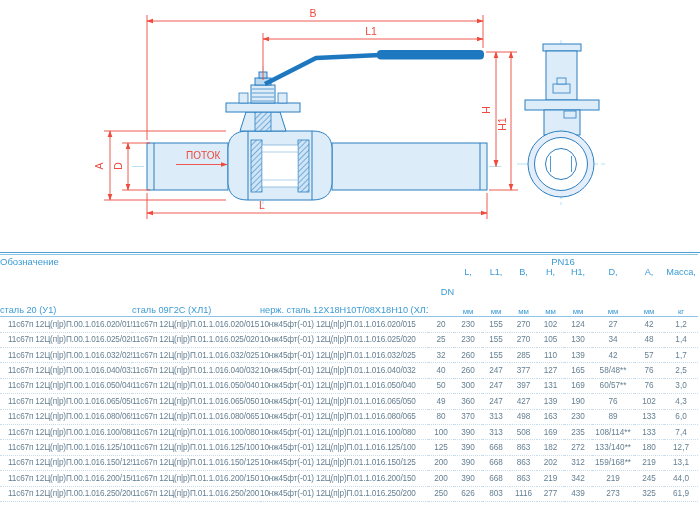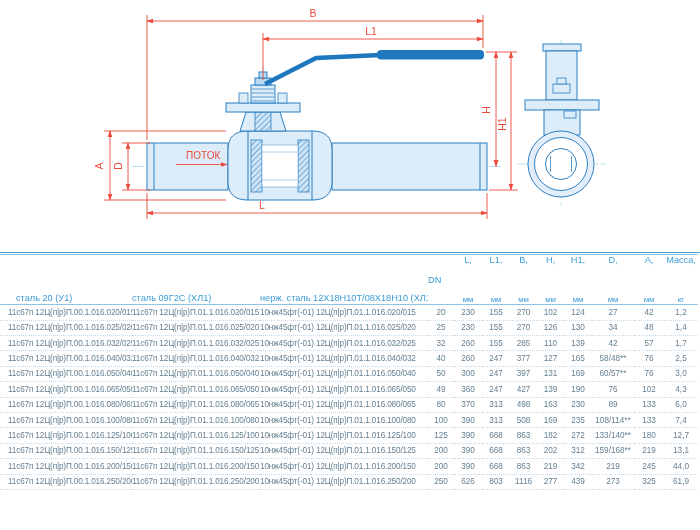--- a/index.html
+++ b/index.html
@@ -29,22 +29,22 @@
   }
   .hdr{color:#3b9bd6;}
   th.desig-h{
     text-align:left;padding:7px 0 4px 8px;font-size:9.5px;height:12px;vertical-align:middle;
   }
   th.pn-h{text-align:center;font-size:9.5px;vertical-align:middle;}
   th.mat-h{
     text-align:left;font-size:9.2px;vertical-align:bottom;padding:0 4px 3px 0;
     white-space:normal;line-height:1.25;
   }
-  th.mat-h.first{padding-left:16px;}
-  th.dn-h{font-size:9.2px;text-align:left;vertical-align:middle;padding-bottom:2px;}
+  th.mat-h.first{padding-left:0;}
+  th.dn-h{font-size:9.2px;text-align:right;vertical-align:middle;padding-bottom:2px;}
   th.num-h{font-size:9.2px;text-align:center;vertical-align:bottom;padding-bottom:2px;line-height:1.25;}
   th.num-h .unit{font-size:7.8px;display:block;margin-top:28px;}
   tr.mat-row th{border-bottom:1px solid #8cc3e6;}
   thead tr:first-child th{border-top:1px solid #8cc3e6;}
   tbody td{
     font-size:8.2px;color:#647f91;height:14.4px;letter-spacing:-0.15px;
     border-bottom:1px dotted #c6dcec;vertical-align:middle;
   }
   tbody td.desig{text-align:left;}
   tbody td.desig.first{padding-left:8px;}
@@ -179,20 +179,24 @@
         <col style="width:28px">
         <col style="width:28px">
       <col style="width:27px">
         <col style="width:27px">
         <col style="width:28px">
       <col style="width:42px">
         <col style="width:30px">
         <col style="width:34px">
     </colgroup>
     <thead>
+      <tr>
+        <th class="desig-h hdr" colspan="3">Обозначение</th>
+        <th class="pn-h hdr" colspan="9">PN16</th>
+      </tr>
       <tr class="mat-row">
         <th class="mat-h hdr first">сталь 20 (У1)</th>
         <th class="mat-h hdr">сталь 09Г2С (ХЛ1)</th>
         <th class="mat-h hdr">нерж. сталь 12Х18Н10Т/08Х18Н10 (ХЛ1)*</th>
         <th class="dn-h hdr">DN</th>
         <th class="num-h hdr"><span>L,</span><span class="unit">мм</span></th>
         <th class="num-h hdr"><span>L1,</span><span class="unit">мм</span></th>
         <th class="num-h hdr"><span>B,</span><span class="unit">мм</span></th>
         <th class="num-h hdr"><span>H,</span><span class="unit">мм</span></th>
         <th class="num-h hdr"><span>H1,</span><span class="unit">мм</span></th>
@@ -219,21 +223,21 @@
         </tr>
 
         <tr>
           <td class="desig first">11с67п 12Ц(п|р)П.00.1.016.025/020</td>
           <td class="desig">11с67п 12Ц(п|р)П.01.1.016.025/020</td>
           <td class="desig">10нж45фт(-01) 12Ц(п|р)П.01.1.016.025/020</td>
           <td class="num">25</td>
           <td class="num">230</td>
           <td class="num">155</td>
           <td class="num">270</td>
-          <td class="num">126</td>
+          <td class="num">105</td>
           <td class="num">130</td>
           <td class="num">34</td>
           <td class="num">48</td>
           <td class="num">1,4</td>
         </tr>
 
         <tr>
           <td class="desig first">11с67п 12Ц(п|р)П.00.1.016.032/025</td>
           <td class="desig">11с67п 12Ц(п|р)П.01.1.016.032/025</td>
           <td class="desig">10нж45фт(-01) 12Ц(п|р)П.01.1.016.032/025</td>

